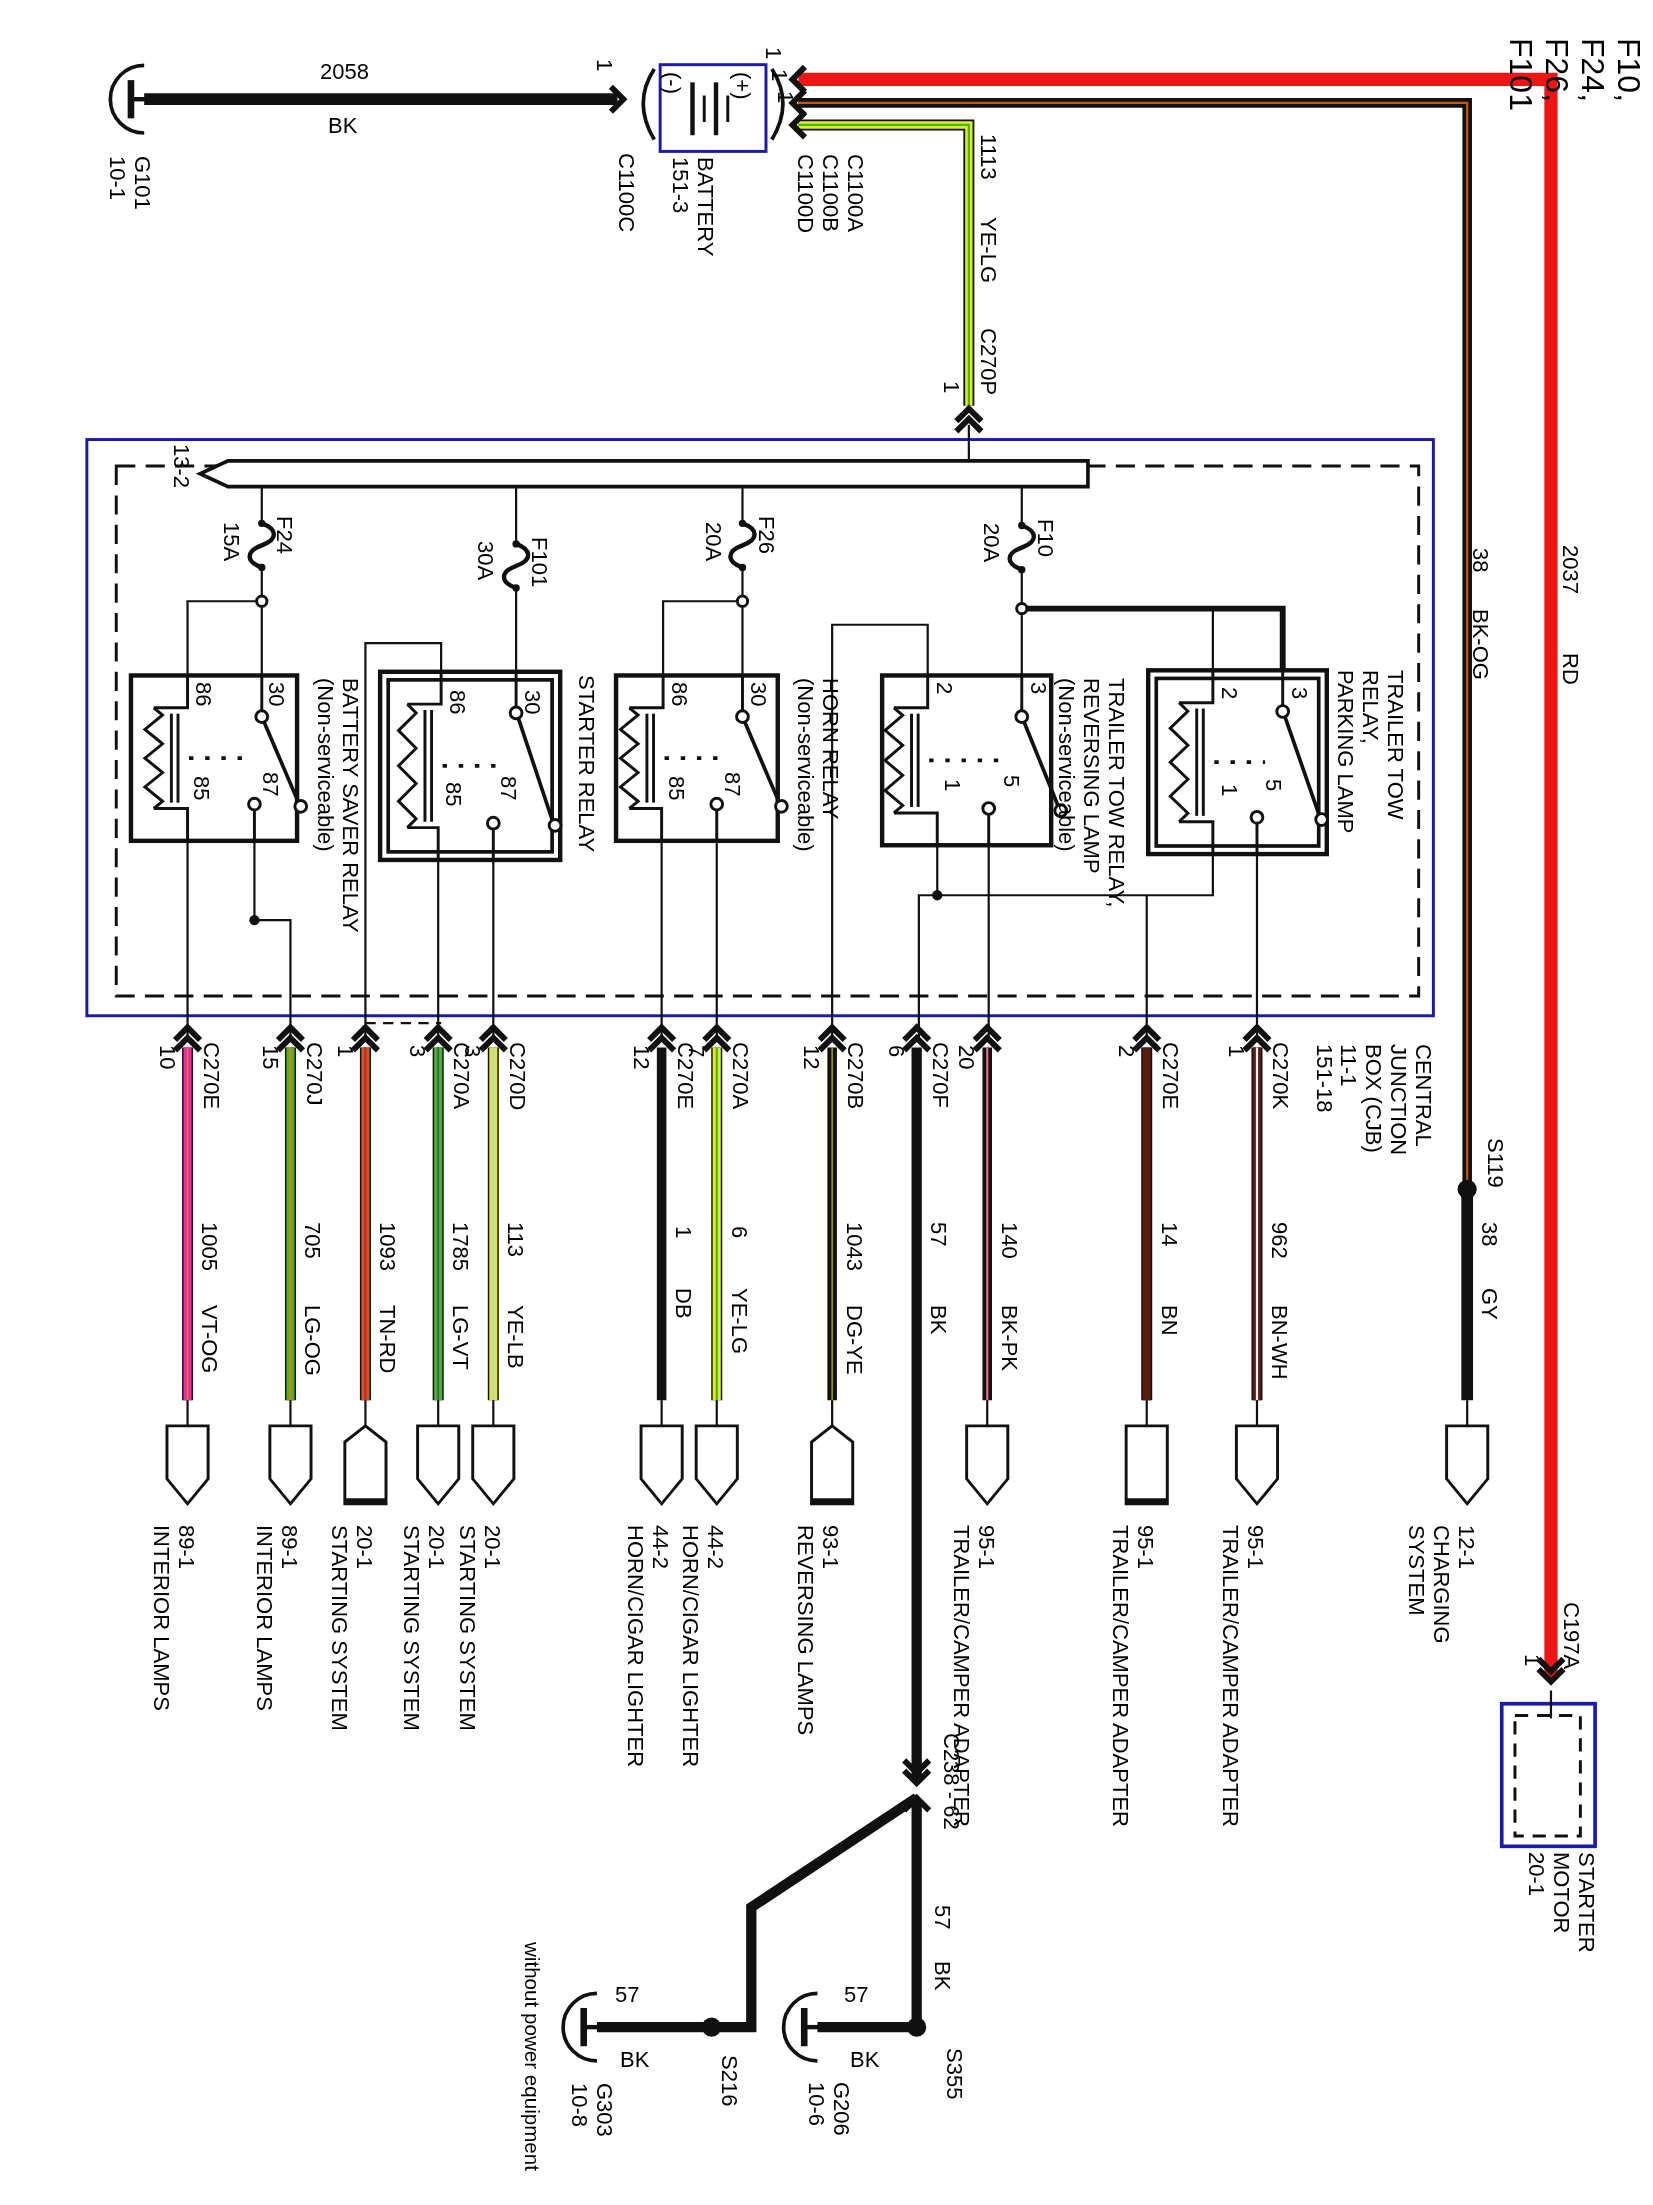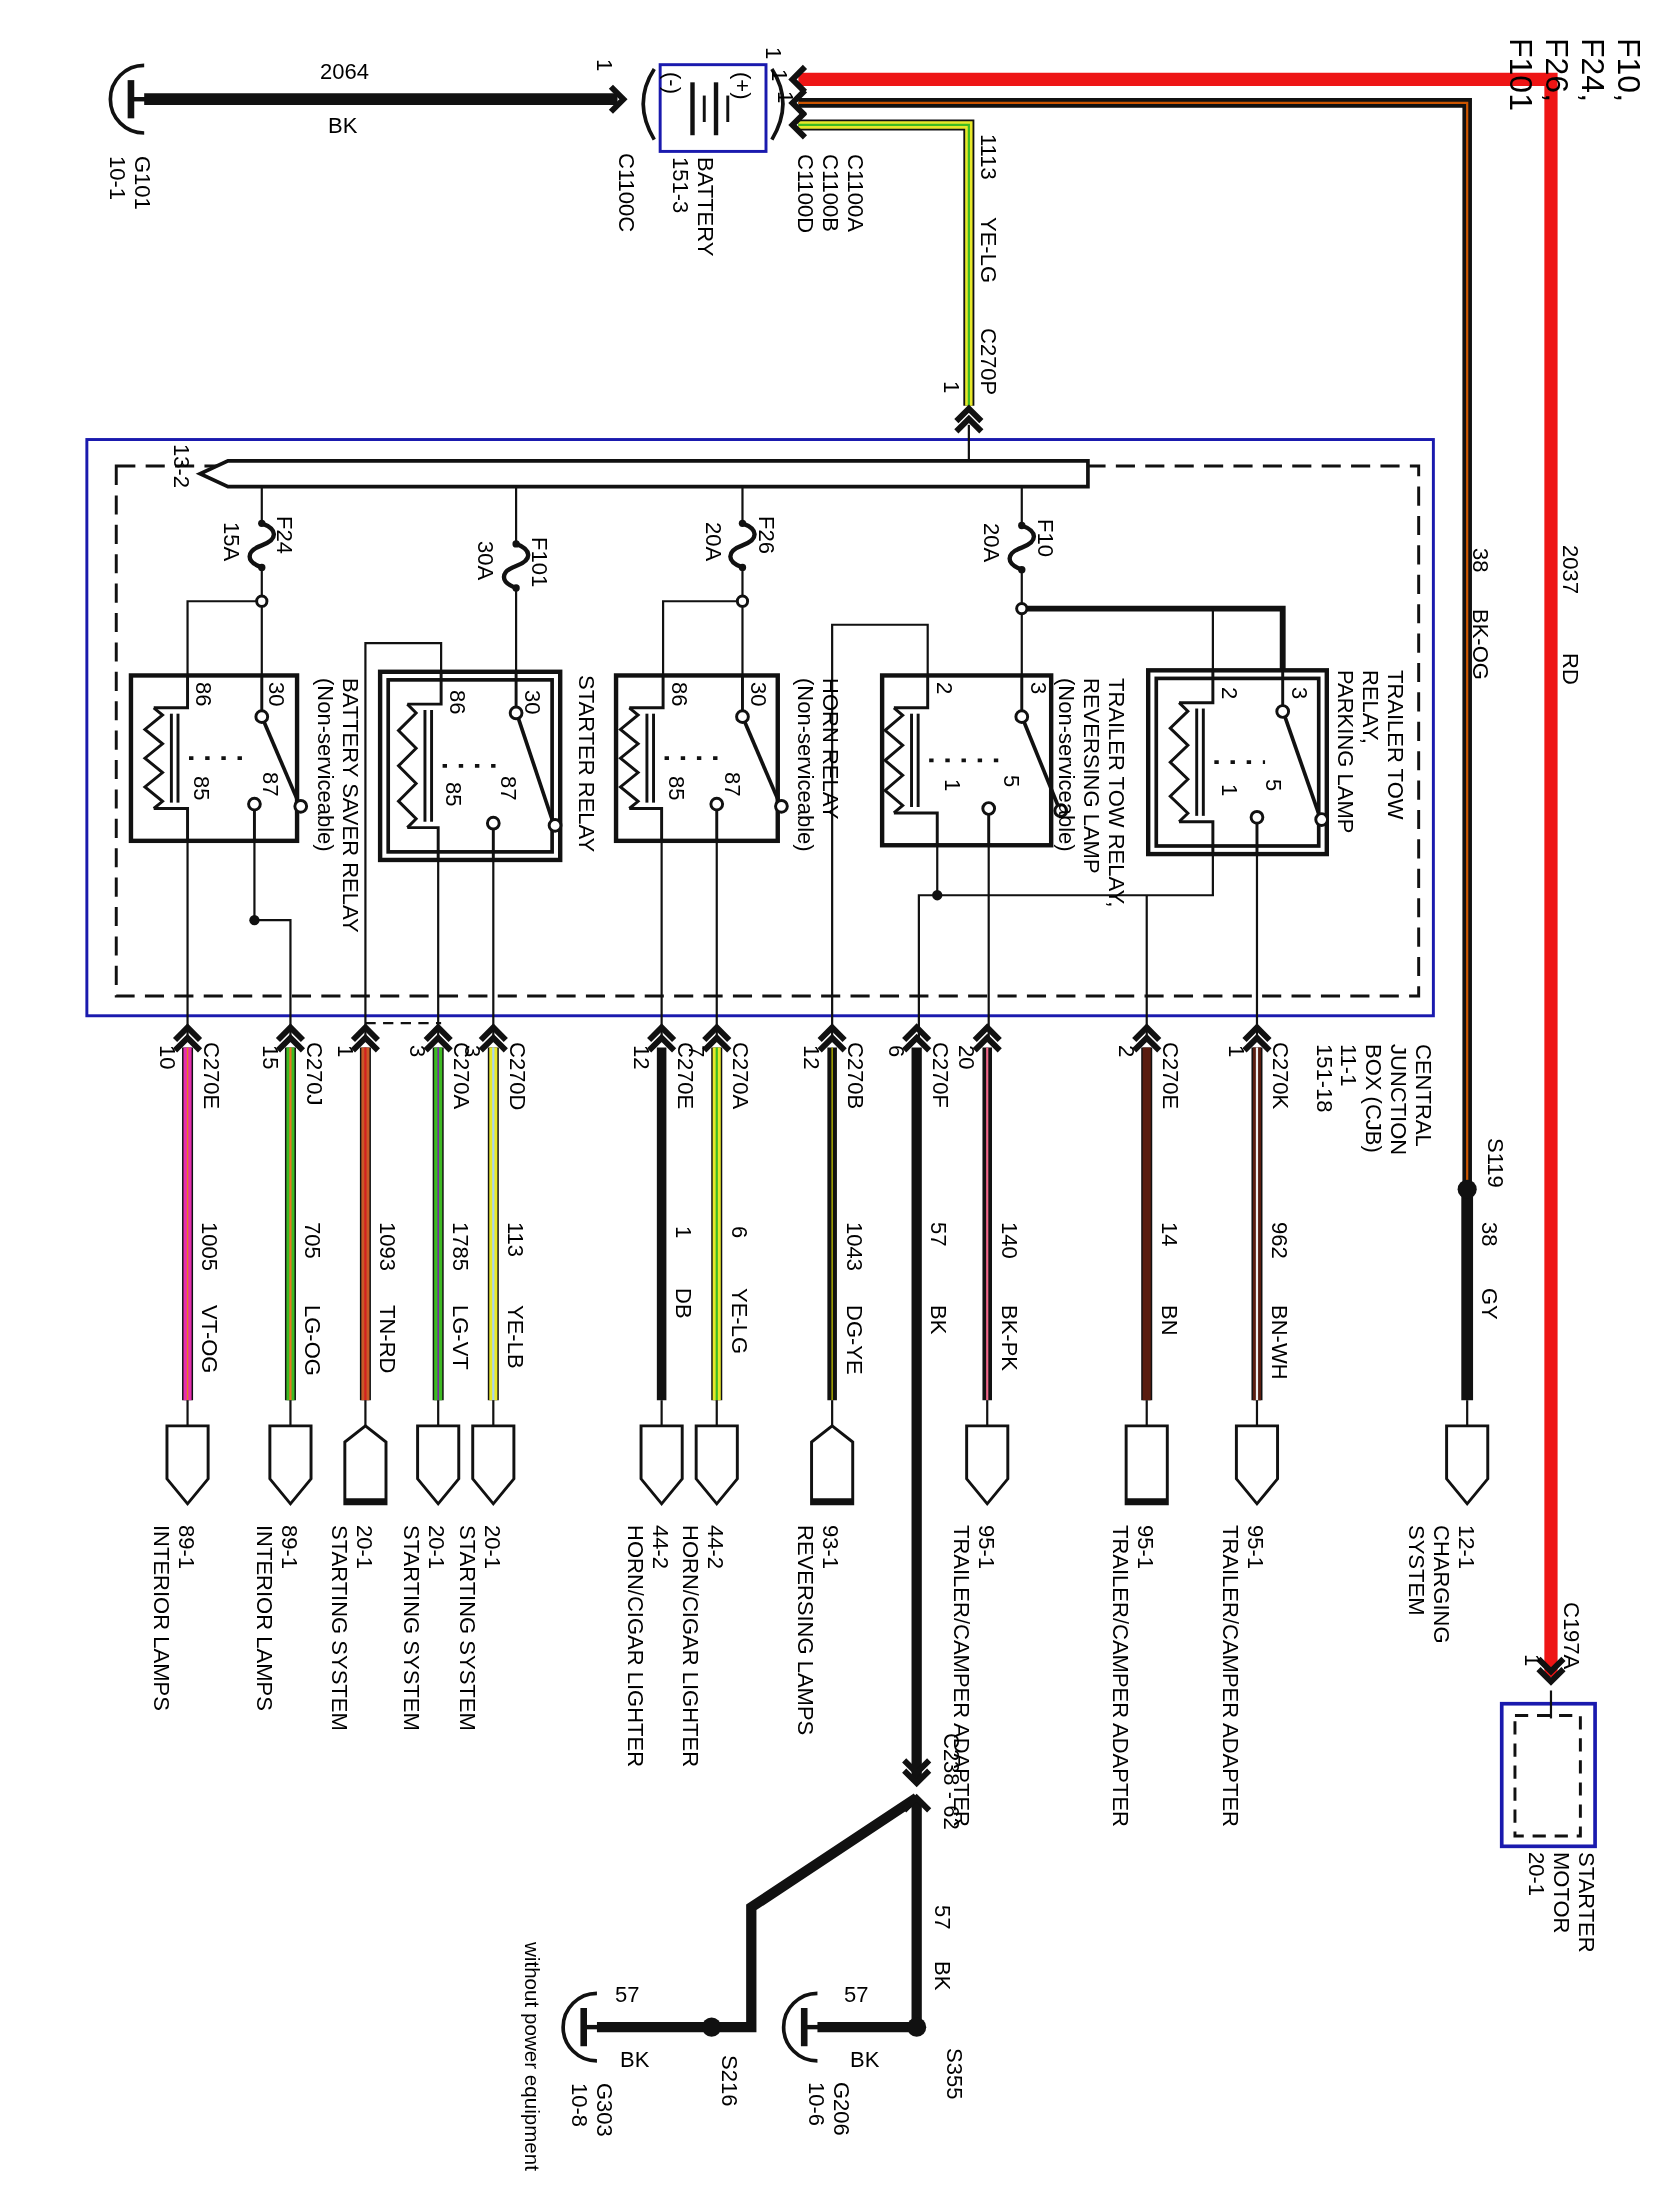--- a/index.html
+++ b/index.html
@@ -389,21 +389,21 @@
       <div class="lb rot" style="left: 616px; top: 2083px; font-size: 22px;">G303
 10-8</div>
       <div class="lb rot" style="left: 853px; top: 2082px; font-size: 22px;">G206
 10-6</div>
       <div class="lb rot" style="left: 544px; top: 1942px; font-size: 20.6px;">without power equipment</div>
       <div class="lb rot" style="left: 1583px; top: 1602px; font-size: 22px;">C197A</div>
       <div class="lb rot" style="left: 1544px; top: 1654px; font-size: 22px;">1</div>
       <div class="lb rot" style="left: 1598px; top: 1852px; font-size: 22px;">STARTER
 MOTOR
 20-1</div>
-      <div class="lb" style="left: 320px; top: 60px; font-size: 22px;">2064</div>
+      <div class="lb" style="left: 320px; top: 60px; font-size: 22px;">2058</div>
       <div class="lb" style="left: 328px; top: 114px; font-size: 22px;">BK</div>
       <div class="lb" style="left: 615px; top: 1983px; font-size: 22px;">57</div>
       <div class="lb" style="left: 620px; top: 2048px; font-size: 22px;">BK</div>
       <div class="lb" style="left: 844px; top: 1983px; font-size: 22px;">57</div>
       <div class="lb" style="left: 850px; top: 2048px; font-size: 22px;">BK</div>
     </div>
 </div>
 
 
 </body></html>

